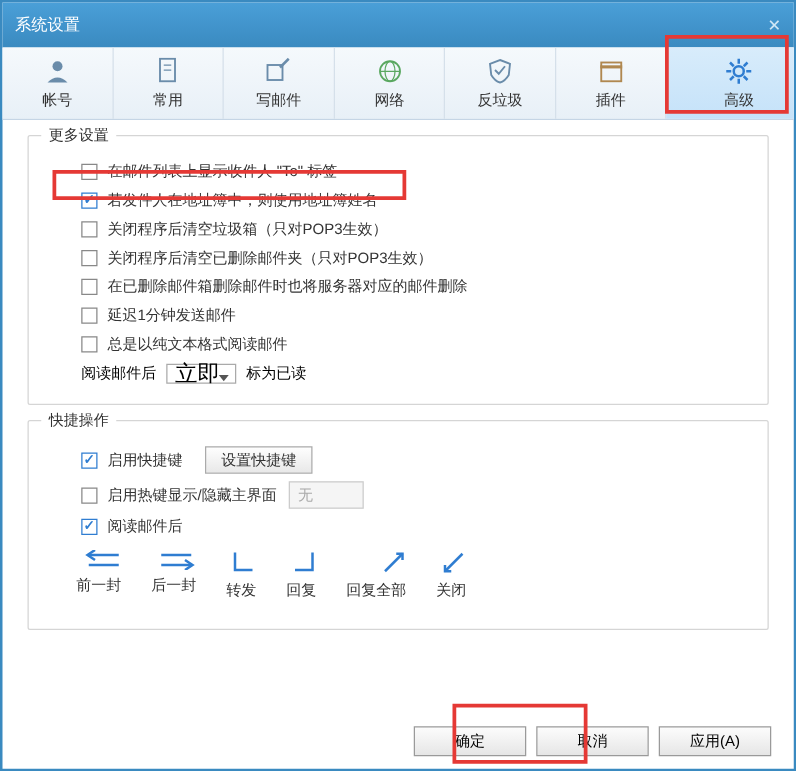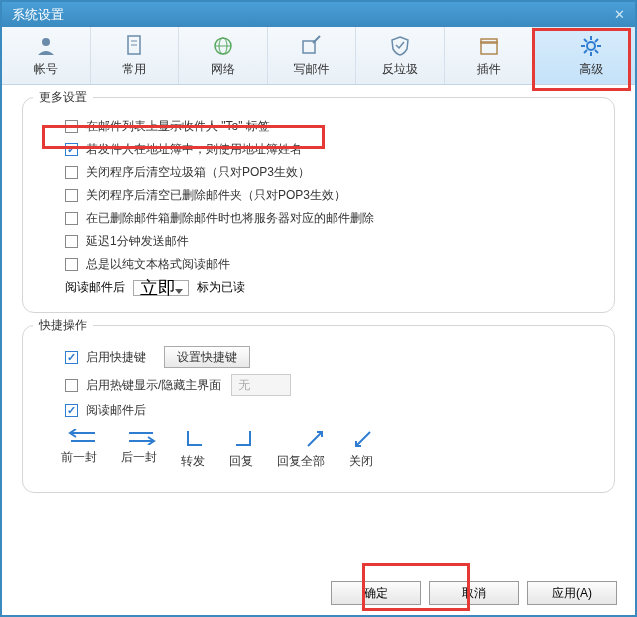--- a/index.html
+++ b/index.html
@@ -1,28 +1,28 @@
 <!DOCTYPE html>
 <html><head>
 <meta charset="utf-8">
 <style>
 * { box-sizing: border-box; margin: 0; padding: 0; font-family: "Microsoft YaHei", sans-serif; }
 body { background: #fff; }
 .outer { width: 637px; height: 617px; border: 2px solid #3a8ac0; position: relative; background: #fff; }
-.titlebar { height: 25px; background: linear-gradient(to bottom, #4a9fd8, #3a8ac0); color: #fff; display: flex; align-items: center; padding: 0 10px; font-size: 13px; }
+.titlebar { height: 36px; background: linear-gradient(to bottom, #4a9fd8, #3a8ac0); color: #fff; display: flex; align-items: center; padding: 0 10px; font-size: 13px; }
 .titlebar .close { margin-left: auto; color: #cfe6f5; cursor: pointer; }
 .toolbar { height: 58px; background: linear-gradient(to bottom, #f5f9fc, #e8f0f7); border-bottom: 1px solid #c5d5e5; display: flex; }
 .toolbar .tab { flex: 1; display: flex; flex-direction: column; align-items: center; justify-content: center; border-right: 1px solid #d5e0ea; cursor: pointer; font-size: 12px; color: #333; }
 .toolbar .tab:last-child { border-right: none; padding-left: 14px; }
 .toolbar .tab.active { background: linear-gradient(to bottom, #d8ecfb, #c5e2f9); }
 .toolbar .tab .icon { width: 24px; height: 24px; margin-bottom: 3px; display: flex; align-items: center; justify-content: center; }
 .toolbar .tab .lbl { font-size: 12px; }
 .hl-red { position: absolute; border: 3px solid #e53935; pointer-events: none; }
 .content { padding: 12px 20px 0 20px; position: relative; }
-.fieldset { border: 1px solid #d5d5d5; border-radius: 12px; padding: 14px 16px 16px 16px; margin-bottom: 12px; position: relative; }
+.fieldset { border: 1px solid #d5d5d5; border-radius: 2px; padding: 14px 16px 16px 16px; margin-bottom: 12px; position: relative; }
 .fieldset .legend { position: absolute; top: -9px; left: 10px; background: #fff; padding: 0 6px; font-size: 12px; color: #333; }
 .row { display: flex; align-items: center; margin: 6px 0 6px 26px; font-size: 12px; color: #333; }
 .cb { width: 13px; height: 13px; border: 1px solid #888; margin-right: 8px; display: inline-flex; align-items: center; justify-content: center; background: #fff; cursor: pointer; }
 .cb.checked { border-color: #2f7dd1; }
 .cb.checked::after { content: "✓"; color: #2f7dd1; font-size: 11px; line-height: 1; font-weight: bold; }
 .subrow { margin-left: 26px; display: flex; align-items: center; gap: 8px; font-size: 12px; margin-top: 4px; }
 .select { height: 16px; border: 1px solid #aaa; font-size: 18px; padding: 0 4px 0 6px; background: #fff; position: relative; display: inline-flex; align-items: center; min-width: 56px; }
 .select::after { content: ""; position: absolute; right: 5px; top: 8px; border-left: 4px solid transparent; border-right: 4px solid transparent; border-top: 5px solid #555; }
 .txtinput { height: 22px; border: 1px solid #ccc; background: #f5f5f5; width: 60px; padding: 0 6px; font-size: 12px; color: #aaa; }
 .btn-inline { height: 22px; border: 1px solid #aaa; background: linear-gradient(to bottom,#fefefe,#e8e8e8); padding: 0 12px; font-size: 12px; cursor: pointer; display: inline-flex; align-items: center; }
@@ -58,35 +58,35 @@
             <rect x="4" y="1" width="12" height="18" fill="none" stroke="#6a8caa" stroke-width="1.5"></rect>
             <line x1="7" y1="6" x2="13" y2="6" stroke="#6a8caa"></line>
             <line x1="7" y1="10" x2="13" y2="10" stroke="#6a8caa"></line>
           </svg>
         </span>
       <span class="lbl">常用</span>
     </div>
     <div class="tab">
       <span class="icon">
           <svg width="22" height="22">
+            <rect x="2" y="6" width="12" height="12" fill="none" stroke="#6a8caa" stroke-width="1.5"></rect>
+            <line x1="12" y1="8" x2="19" y2="1" stroke="#6a8caa" stroke-width="2"></line>
+          </svg>
+        </span>
+      <span class="lbl">写邮件</span>
+    </div>
+    <div class="tab">
+      <span class="icon">
+          <svg width="22" height="22">
             <circle cx="11" cy="11" r="8" fill="none" stroke="#5aa860" stroke-width="1.5"></circle>
             <ellipse cx="11" cy="11" rx="4" ry="8" fill="none" stroke="#5aa860"></ellipse>
             <line x1="3" y1="11" x2="19" y2="11" stroke="#5aa860"></line>
           </svg>
         </span>
       <span class="lbl">网络</span>
-    </div>
-    <div class="tab">
-      <span class="icon">
-          <svg width="22" height="22">
-            <rect x="2" y="6" width="12" height="12" fill="none" stroke="#6a8caa" stroke-width="1.5"></rect>
-            <line x1="12" y1="8" x2="19" y2="1" stroke="#6a8caa" stroke-width="2"></line>
-          </svg>
-        </span>
-      <span class="lbl">写邮件</span>
     </div>
     <div class="tab">
       <span class="icon">
           <svg width="22" height="22">
             <path d="M11 2 L19 5 L18 14 Q15 19 11 20 Q7 19 4 14 L3 5 Z" fill="none" stroke="#6a8caa" stroke-width="1.5"></path>
             <path d="M7 10 L10 13 L15 7" fill="none" stroke="#6a8caa" stroke-width="1.5"></path>
           </svg>
         </span>
       <span class="lbl">反垃圾</span>
     </div>

